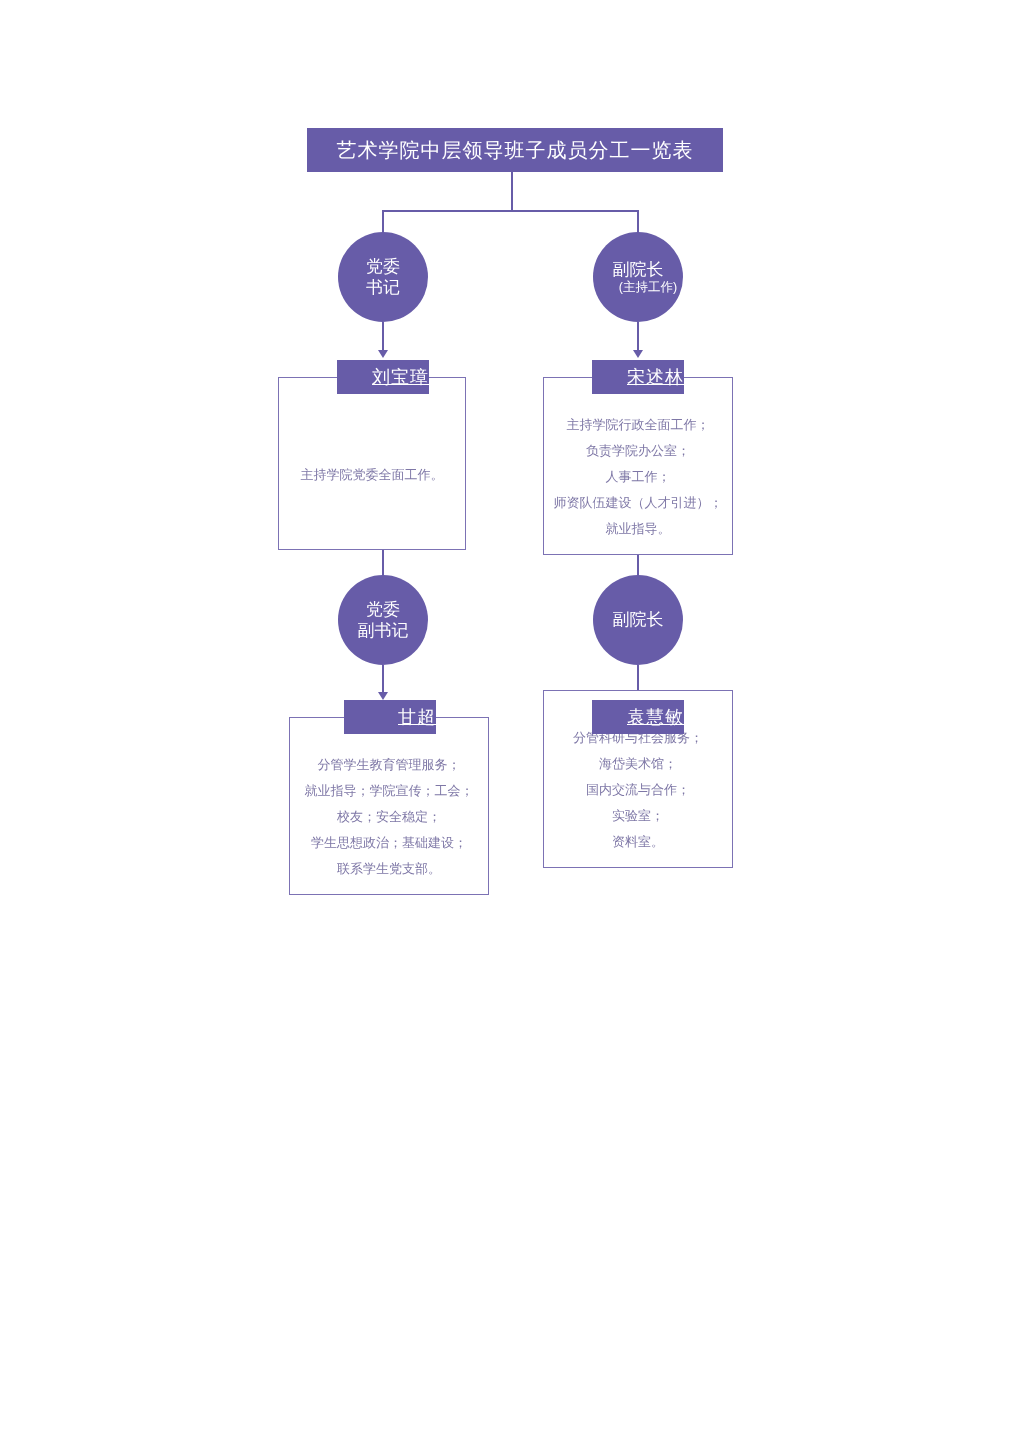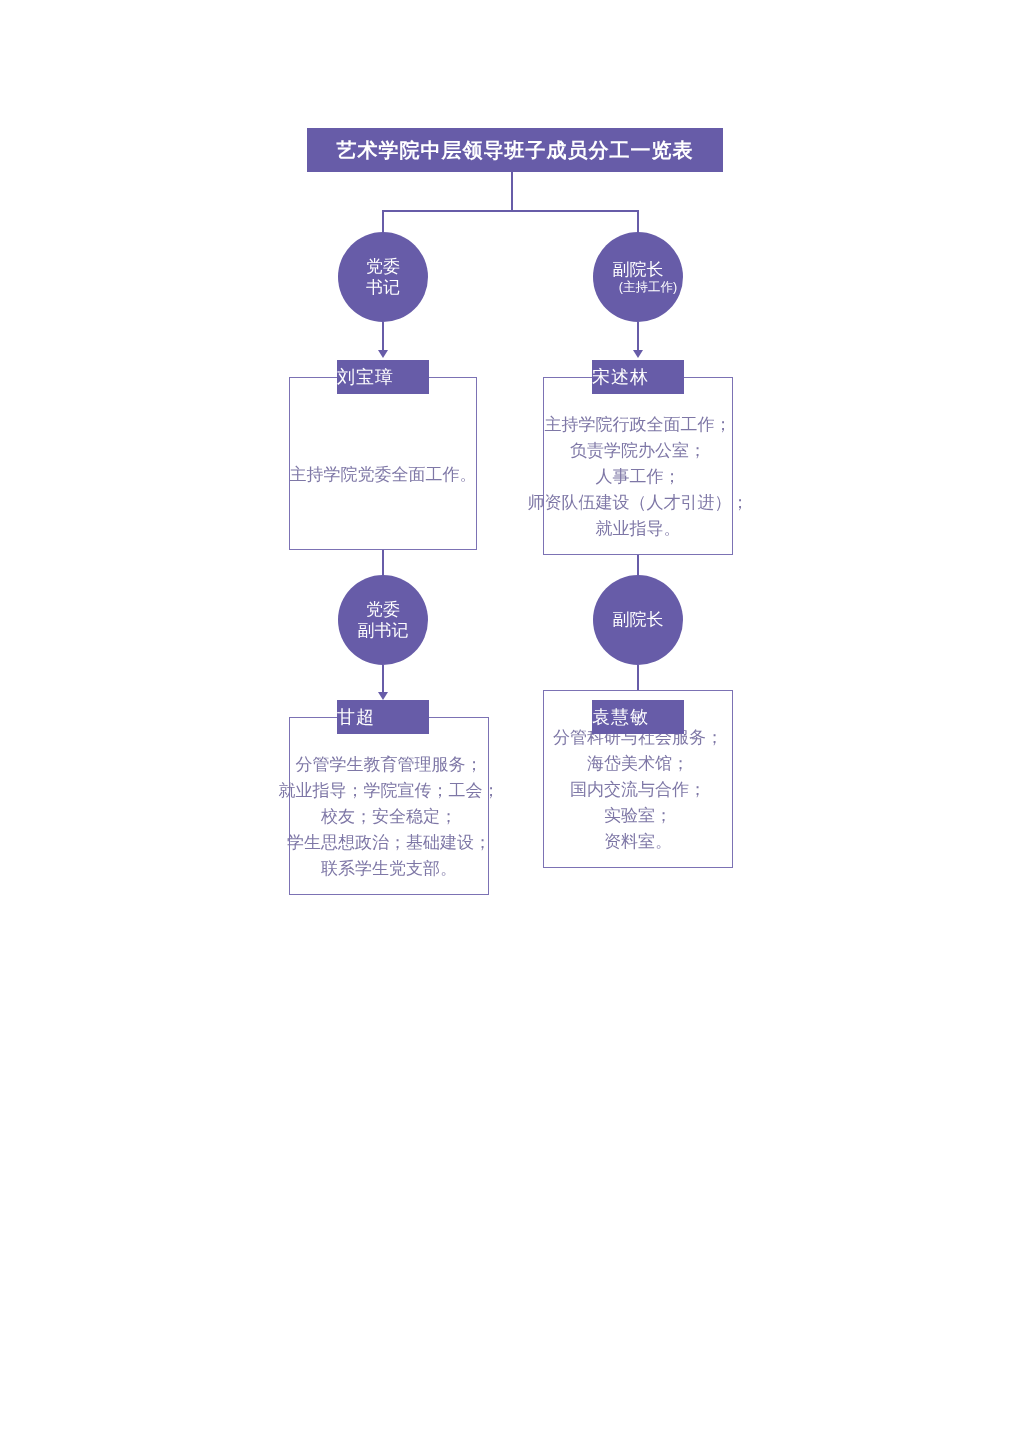--- a/index.html
+++ b/index.html
@@ -16,21 +16,21 @@
     font-family:"Liberation Sans","DejaVu Sans",sans-serif;
     overflow:hidden;
   }
   .title-box{
     position:absolute;
     left:307px; top:128px;
     width:416px; height:44px;
     background:var(--purple);
     color:#ffffff;
     font-size:20px;
-    font-weight:bold;
+    font-weight:normal;
     line-height:44px;
     text-align:center;
     letter-spacing:1px;
   }
   .line{position:absolute;background:var(--purple);}
   .line.v{width:2px;}
   .line.h{height:2px;}
   .arrowhead{
     position:absolute;
     width:0;height:0;
@@ -53,39 +53,40 @@
   }
   .circle .role-main{font-size:17px;}
   .circle .role-sub{font-size:12.5px;margin-left:20px;}
   .name-box{
     position:absolute;
     width:92px;height:34px;
     background:var(--purple);
     color:#ffffff;
     font-size:18px;
     line-height:34px;
-    text-align:left;
+    text-align:right;
     z-index:2;
     letter-spacing:1px;
+    text-decoration:underline;
   }
   .desc-box{
     position:absolute;
     border:1px solid var(--border);
     background:#ffffff;
     display:flex;
     flex-direction:column;
     justify-content:center;
     align-items:center;
     box-sizing:border-box;
     padding-top:22px;
   }
   .desc-box p{
     margin:0;
     font-family:"Liberation Serif","DejaVu Serif",serif;
-    font-size:17px;
+    font-size:13px;
     line-height:26px;
     color:var(--text);
     text-align:center;
     white-space:nowrap;
   }
 </style>
 </head>
 <body>
 
 <div class="page">
@@ -107,21 +108,21 @@
   </div>
 
   <div class="line v" style="left:382px;top:322px;height:28px"></div>
   <div class="arrowhead" style="left:378px;top:350px"></div>
   <div class="line v" style="left:637px;top:322px;height:28px"></div>
   <div class="arrowhead" style="left:633px;top:350px"></div>
 
   <div class="name-box" style="left:337px;top:360px">刘宝璋</div>
   <div class="name-box" style="left:592px;top:360px">宋述林</div>
 
-  <div class="desc-box" style="left:289px;top:377px;width:188px;height:173px">
+  <div class="desc-box" style="left:278px;top:377px;width:188px;height:173px">
     <p>主持学院党委全面工作。</p>
   </div>
   <div class="desc-box" style="left:543px;top:377px;width:190px;height:178px">
     <p>主持学院行政全面工作；</p>
     <p>负责学院办公室；</p>
     <p>人事工作；</p>
     <p>师资队伍建设（人才引进）；</p>
     <p>就业指导。</p>
   </div>
 
@@ -134,21 +135,21 @@
   </div>
   <div class="circle" style="left:593px;top:575px">
     <span class="role-main">副院长</span>
   </div>
 
   <div class="line v" style="left:382px;top:665px;height:27px"></div>
   <div class="arrowhead" style="left:378px;top:692px"></div>
   <div class="line v" style="left:637px;top:665px;height:27px"></div>
   <div class="arrowhead" style="left:633px;top:692px"></div>
 
-  <div class="name-box" style="left:337px;top:700px">甘超</div>
+  <div class="name-box" style="left:344px;top:700px">甘超</div>
   <div class="name-box" style="left:592px;top:700px">袁慧敏</div>
 
   <div class="desc-box" style="left:289px;top:717px;width:200px;height:178px">
     <p>分管学生教育管理服务；</p>
     <p>就业指导；学院宣传；工会；</p>
     <p>校友；安全稳定；</p>
     <p>学生思想政治；基础建设；</p>
     <p>联系学生党支部。</p>
   </div>
   <div class="desc-box" style="left:543px;top:690px;width:190px;height:178px">

